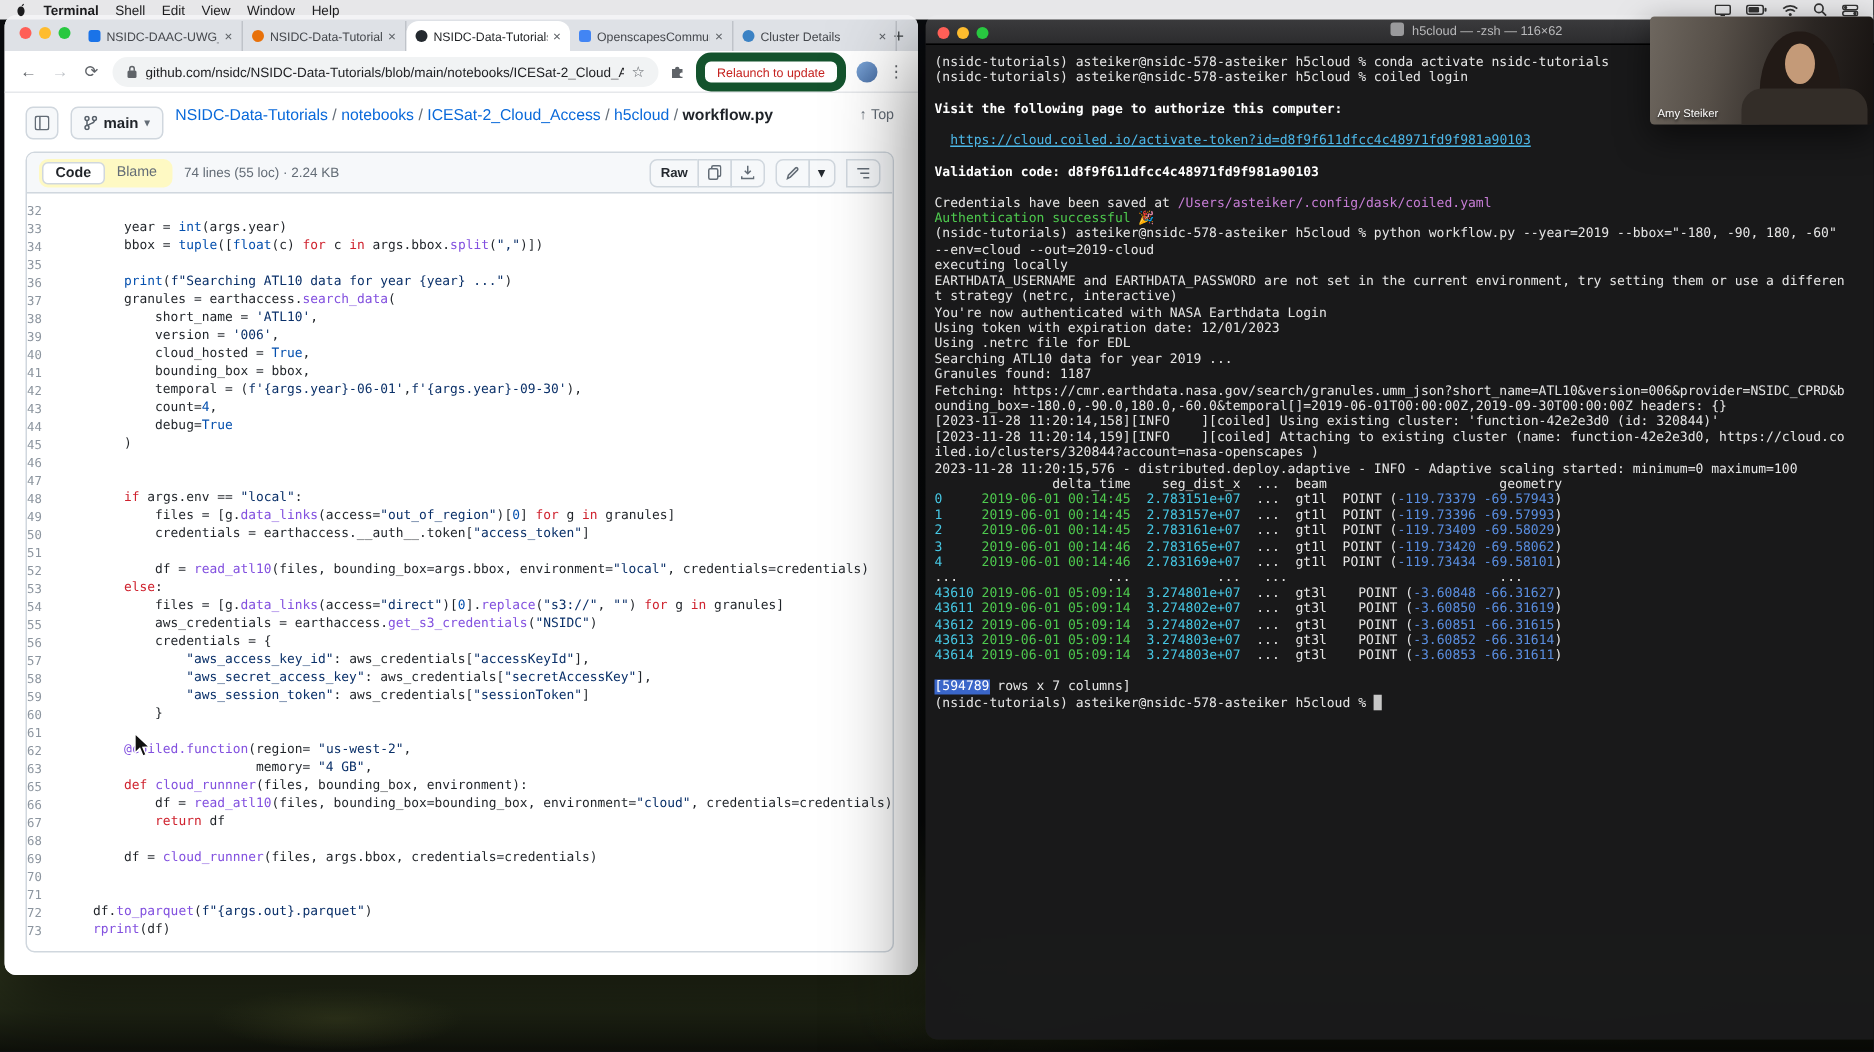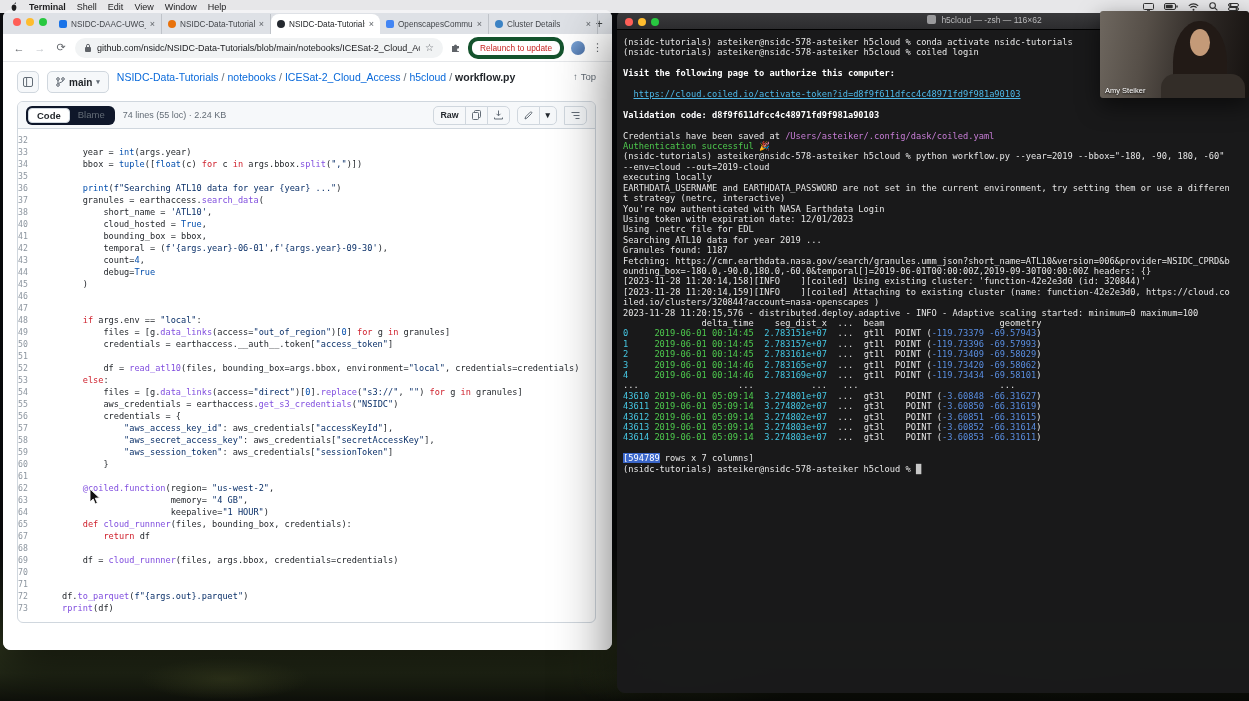--- a/index.html
+++ b/index.html
@@ -42,21 +42,21 @@
   .newtab{width:18px;height:18px;margin:0 0 1px 4px;display:flex;align-items:center;
     justify-content:center;color:#3c4043;font-size:12px}
   .toolbar{height:28px;background:#fff;display:flex;align-items:center;gap:7px;
     padding:0 9px;border-bottom:1px solid #e6e8eb}
   .nav-ic{font-size:11px;color:#5f6368;width:14px;text-align:center;flex:none}
   .nav-ic.dis{color:#c0c4c9}
   .omnibox{flex:1;min-width:0;height:20px;background:#f1f3f4;border-radius:10px;
     display:flex;align-items:center;gap:5px;padding:0 9px}
   .omni-url{flex:1;min-width:0;font-size:9px;color:#202124;white-space:nowrap;overflow:hidden}
   .omni-star{color:#5f6368;font-size:10px;flex:none}
-  .relaunch{flex:none;border:4px solid #14532d;color:#c5221f;border-radius:10px;
+  .relaunch{flex:none;border:6px solid #14532d;color:#c5221f;border-radius:10px;
     padding:2px 8px;font-size:8.3px;white-space:nowrap;background:#fff}
   .kebab{color:#5f6368;font-size:11px;flex:none}
   .avatar{width:14px;height:14px;border-radius:50%;flex:none;
     background:linear-gradient(135deg,#7da7d9,#4a6fa5)}
 
   
   .page{position:absolute;top:52px;left:0;right:0;bottom:0;background:#fff;overflow:hidden}
   .gh-header{display:flex;align-items:flex-start;gap:8px;padding:9px 16px 8px 14px}
   .sq-btn{width:22px;height:22px;border:1px solid #d0d7de;border-radius:5px;background:#f6f8fa;
     display:flex;align-items:center;justify-content:center;flex:none}
@@ -65,21 +65,21 @@
   .branch-pill .caret{font-size:7px;color:#636c76}
   .breadcrumb{display:flex;align-items:center;gap:3px;font-size:10.5px;min-width:0;flex:1;
     white-space:nowrap;overflow:hidden}
   .bc-link{color:#0969da;text-decoration:none}
   .bc-sep{color:#636c76}
   .bc-file{color:#1f2328;font-weight:700}
   .top-link{flex:none;display:flex;align-items:center;gap:3px;color:#636c76;font-size:9.5px}
   .file-box{margin:0 16px 0 14px;border:1px solid #d0d7de;border-radius:6px;overflow:hidden}
   .file-head{height:27px;background:#f6f8fa;border-bottom:1px solid #d0d7de;display:flex;
     align-items:center;gap:8px;padding:0 8px}
-  .seg{display:flex;background:#0f172a;border-radius:6px;padding:2px;flex:none}
+  .seg{display:flex;background:#fef9c3;border-radius:6px;padding:2px;flex:none}
   .seg-btn{font-size:9.5px;padding:1px 8px;border-radius:4px;color:#636c76}
   .seg-btn.active{background:#fff;border:1px solid #d0d7de;color:#1f2328;font-weight:700}
   .meta{font-size:9px;color:#636c76;white-space:nowrap;overflow:hidden}
   .head-right{margin-left:auto;display:flex;align-items:center;gap:7px;flex:none}
   .grp{display:flex}
   .grp>*{height:19px;border:1px solid #d0d7de;background:#f6f8fa;display:flex;align-items:center;
     justify-content:center;padding:0 6px;margin-left:-1px;font-size:8.8px;color:#24292f;font-weight:600}
   .grp>*:first-child{border-radius:5px 0 0 5px;margin-left:0}
   .grp>*:last-child{border-radius:0 5px 5px 0}
   .code-area{padding:5px 0 8px;font-family:"DejaVu Sans Mono",monospace;font-size:8.6px;line-height:12px}
@@ -97,21 +97,21 @@
   .term-doc{width:9px;height:9px;background:#9a9a9c;border-radius:2px;display:inline-block;margin-right:5px}
   .term-body{padding:7px 6px;font-family:"DejaVu Sans Mono",monospace;font-size:8.7px;line-height:10.4px}
   .tline{white-space:pre}
   .t-w{color:#e6e6e6}.t-b{color:#fff;font-weight:700}.t-g{color:#4ec94e}.t-m{color:#c77dd6}
   .t-link{color:#4db8e8;text-decoration:underline}
   .t-cy{color:#46c7e3}.t-bl{color:#5a8ee0}
   .t-hl{background:#3a66c9;color:#fff}
   .t-cur{color:#c7c7c7}
 
   
-  .webcam{position:absolute;left:1100px;top:11px;width:149px;height:87px;z-index:50;
+  .webcam{position:absolute;left:1100px;top:11px;width:149px;height:72px;z-index:50;
     border-radius:3px;overflow:hidden;box-shadow:0 8px 22px rgba(0,0,0,.55);
     background:linear-gradient(100deg,#6e675f 0%,#564f48 30%,#2b2623 68%,#161210 100%)}
   .wc-hair{position:absolute;right:22px;top:10px;width:54px;height:86px;border-radius:48% 48% 30% 30%;background:#221a16}
   .wc-face{position:absolute;right:39px;top:18px;width:20px;height:27px;border-radius:50%;background:#c49a78}
   .wc-body{position:absolute;right:4px;bottom:-8px;width:84px;height:32px;border-radius:14px 14px 0 0;background:#332d28}
   .wc-name{position:absolute;left:5px;bottom:3px;color:#fff;font-size:7.5px;text-shadow:0 1px 2px rgba(0,0,0,.9)}
 
   
   .cursor{position:absolute;left:86px;top:478px;z-index:60}
 </style>
@@ -316,20 +316,24 @@
             </div>
             <div class="code-row">
               <span class="gutter">37</span>
               <span class="code-text"><span class="c-d">    granules = earthaccess.</span><span class="c-f">search_data</span><span class="c-d">(</span></span>
             </div>
             <div class="code-row">
               <span class="gutter">38</span>
               <span class="code-text"><span class="c-d">        short_name = </span><span class="c-s">'ATL10'</span><span class="c-d">,</span></span>
             </div>
             <div class="code-row">
+              <span class="gutter">39</span>
+              <span class="code-text"><span class="c-d">        version = </span><span class="c-s">'006'</span><span class="c-d">,</span></span>
+            </div>
+            <div class="code-row">
               <span class="gutter">40</span>
               <span class="code-text"><span class="c-d">        cloud_hosted = </span><span class="c-b">True</span><span class="c-d">,</span></span>
             </div>
             <div class="code-row">
               <span class="gutter">41</span>
               <span class="code-text"><span class="c-d">        bounding_box = bbox,</span></span>
             </div>
             <div class="code-row">
               <span class="gutter">42</span>
               <span class="code-text"><span class="c-d">        temporal = (</span><span class="c-s">f'{args.year}-06-01'</span><span class="c-d">,</span><span class="c-s">f'{args.year}-09-30'</span><span class="c-d">),</span></span>
@@ -412,26 +416,26 @@
             </div>
             <div class="code-row">
               <span class="gutter">62</span>
               <span class="code-text"><span class="c-d">    </span><span class="c-f">@coiled.function</span><span class="c-d">(region= </span><span class="c-s">"us-west-2"</span><span class="c-d">,</span></span>
             </div>
             <div class="code-row">
               <span class="gutter">63</span>
               <span class="code-text"><span class="c-d">                     memory= </span><span class="c-s">"4 GB"</span><span class="c-d">,</span></span>
             </div>
             <div class="code-row">
-              <span class="gutter">64</span>
-              <span class="code-text"><span class="c-d">                     keepalive=</span><span class="c-s">"1 HOUR"</span><span class="c-d">)</span></span>
-            </div>
-            <div class="code-row">
               <span class="gutter">65</span>
-              <span class="code-text"><span class="c-d">    </span><span class="c-k">def</span><span class="c-d"> </span><span class="c-f">cloud_runnner</span><span class="c-d">(files, bounding_box, credentials):</span></span>
+              <span class="code-text"><span class="c-d">    </span><span class="c-k">def</span><span class="c-d"> </span><span class="c-f">cloud_runnner</span><span class="c-d">(files, bounding_box, environment):</span></span>
+            </div>
+            <div class="code-row">
+              <span class="gutter">66</span>
+              <span class="code-text"><span class="c-d">        df = </span><span class="c-f">read_atl10</span><span class="c-d">(files, bounding_box=bounding_box, environment=</span><span class="c-s">"cloud"</span><span class="c-d">, credentials=credentials)</span></span>
             </div>
             <div class="code-row">
               <span class="gutter">67</span>
               <span class="code-text"><span class="c-d">        </span><span class="c-k">return</span><span class="c-d"> df</span></span>
             </div>
             <div class="code-row">
               <span class="gutter">68</span>
               <span class="code-text">&nbsp;</span>
             </div>
             <div class="code-row">

